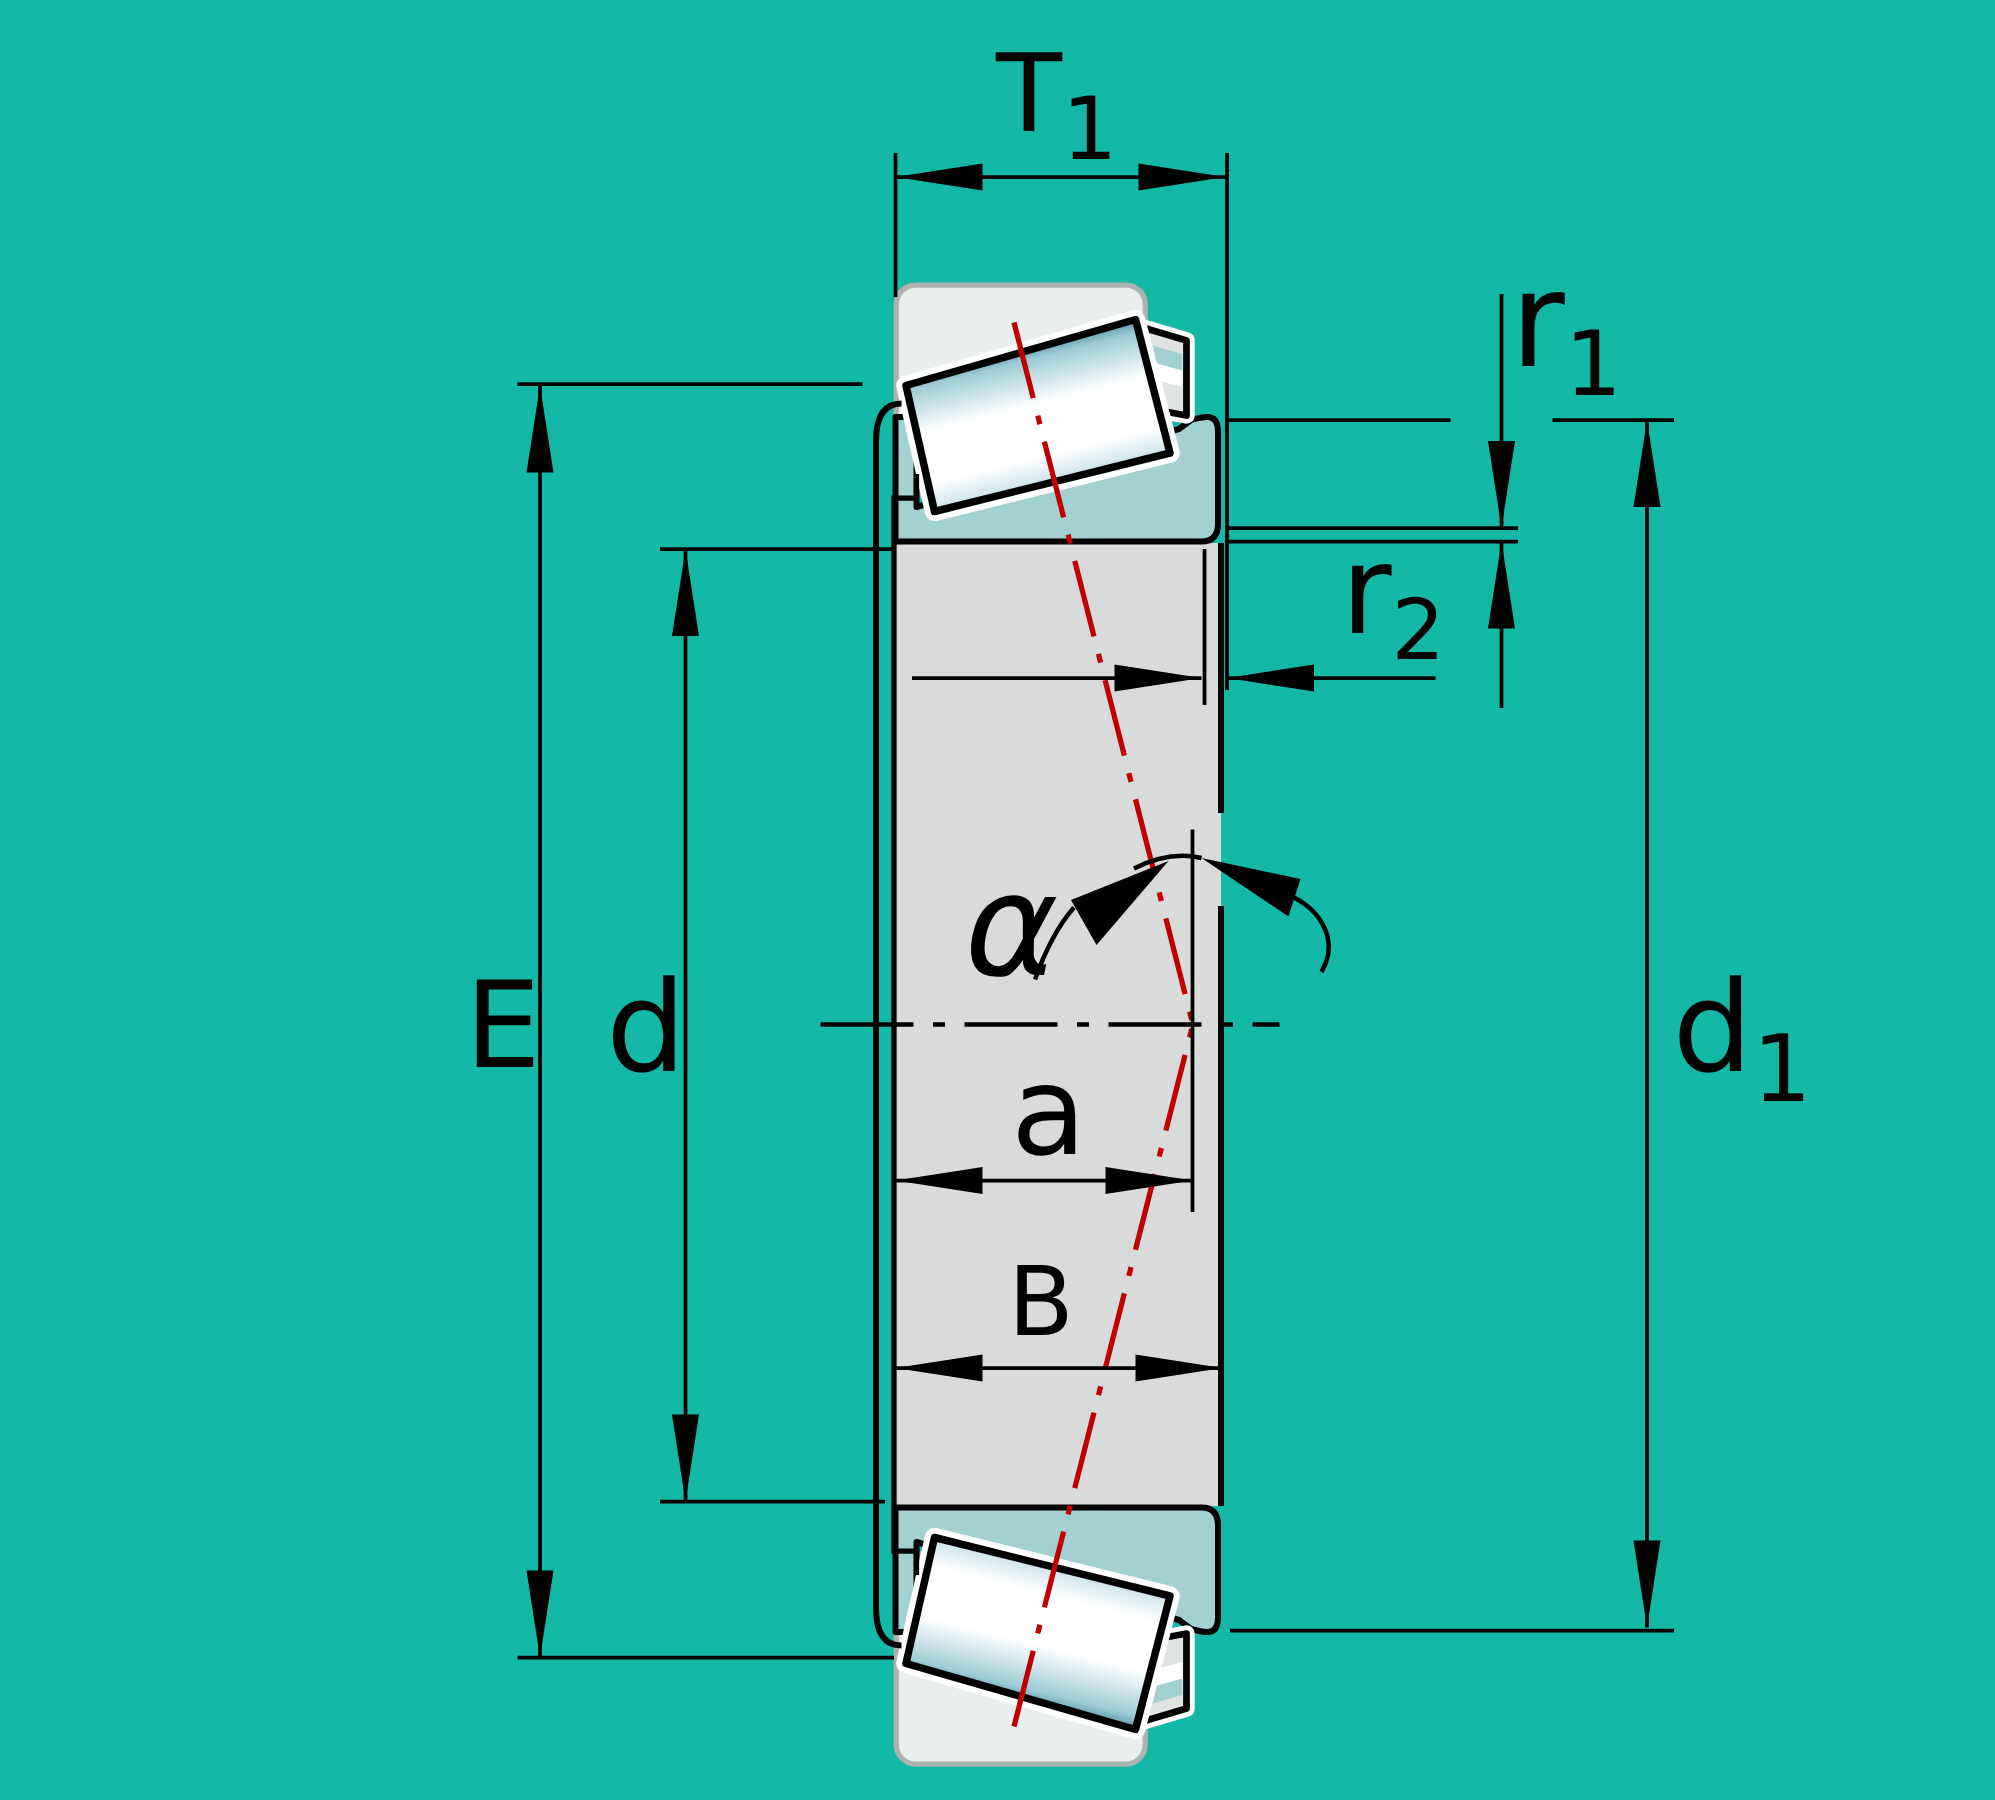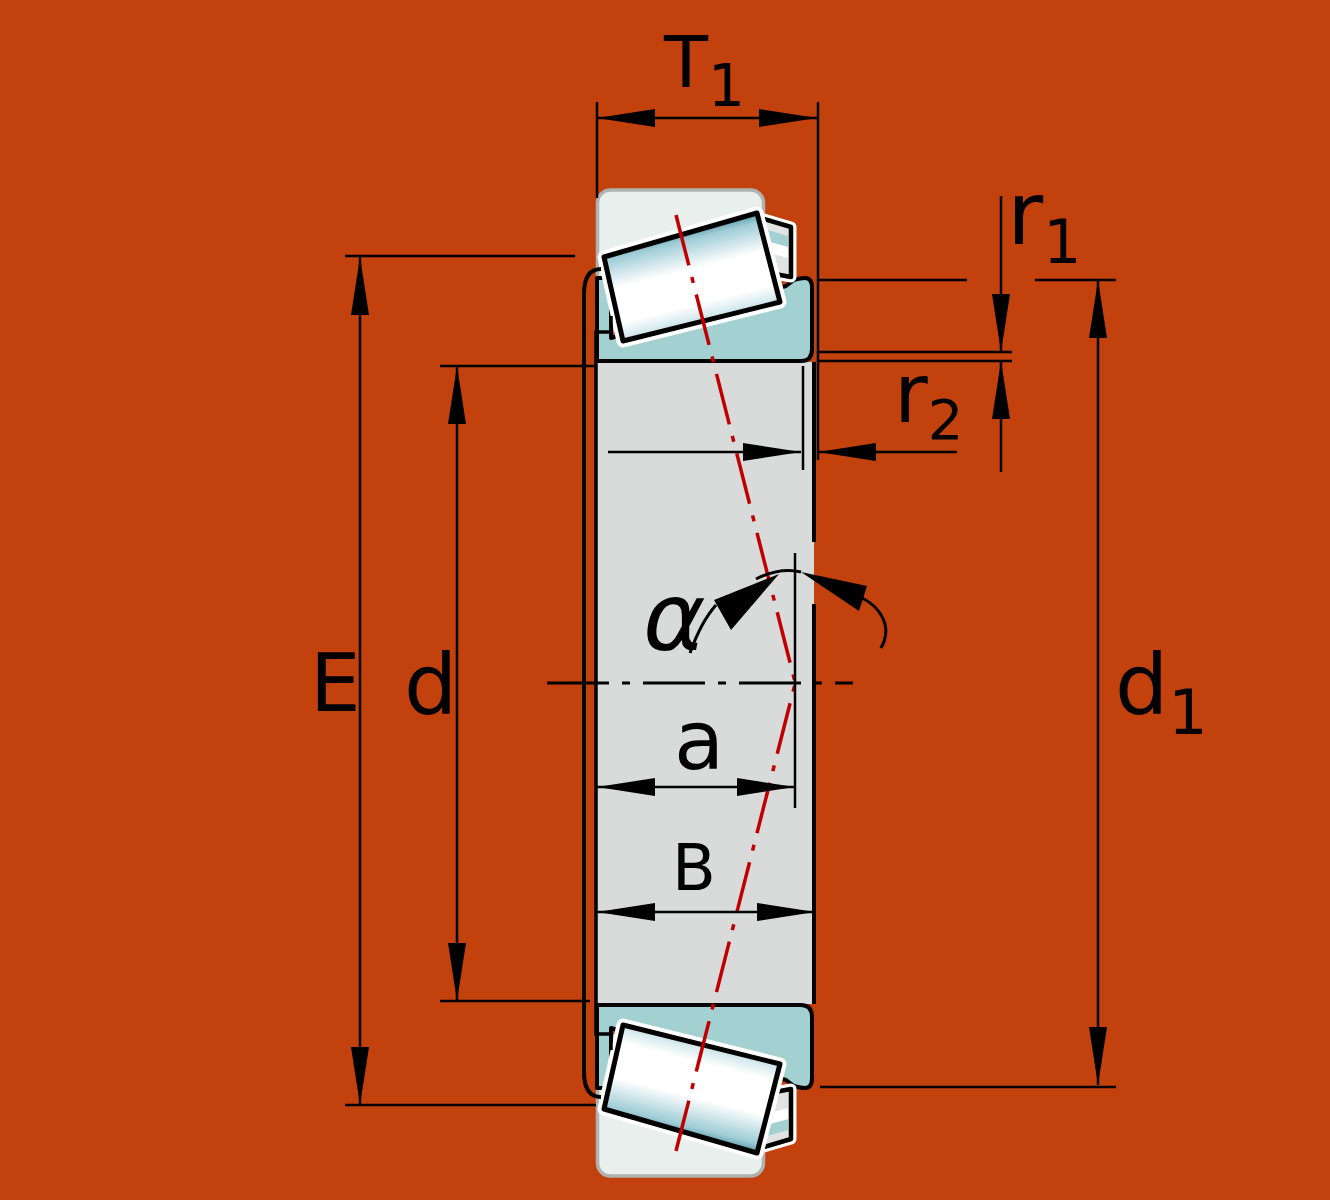--- a/index.html
+++ b/index.html
@@ -1,16 +1,16 @@
 <!DOCTYPE html>
 <html><head>
 <meta charset="utf-8">
 <style>
   html,body{margin:0;padding:0;background:#ffffff;}
-  .stage{position:relative;width:1330px;height:1200px;background:#c2410c;overflow:hidden;
+  .stage{position:relative;width:1330px;height:1200px;background:#14b8a6;overflow:hidden;
          font-family:"DejaVu Sans","Liberation Sans",sans-serif;}
   svg{display:block;}
   text{font-family:"DejaVu Sans","Liberation Sans",sans-serif;fill:#000;}
   .lbl-italic{font-style:italic;font-family:"DejaVu Sans","Liberation Sans",sans-serif;}
 </style>
 </head>
 <body>
 
 <div class="stage">
 <svg width="1330" height="1200" viewBox="0 0 1330 1200">

